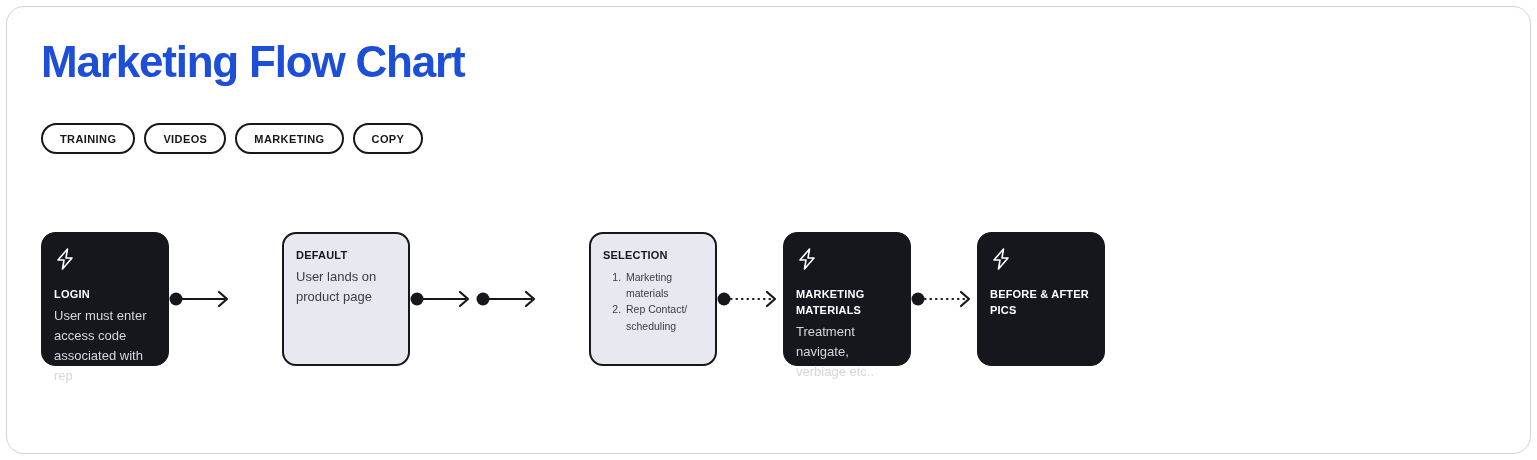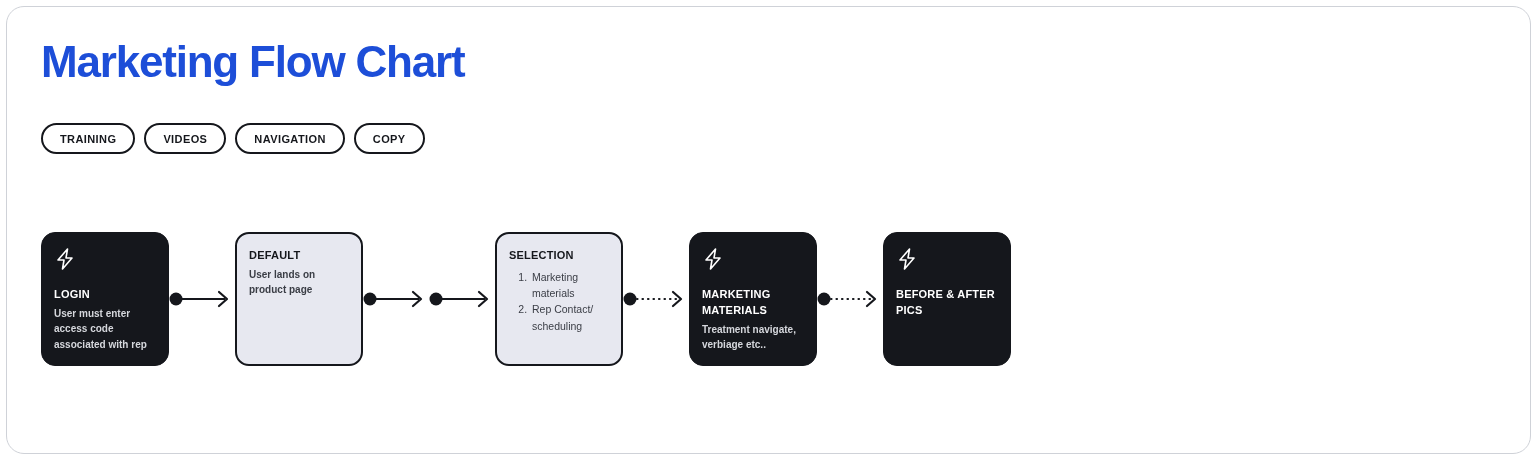--- a/index.html
+++ b/index.html
@@ -83,20 +83,21 @@
     flex-direction: column;
     cursor: pointer;
   }
   .flow-card.dark {
     background: #15171c;
     border: 1px solid #15171c;
   }
   .flow-card.light {
     background: #e7e8f0;
     border: 2.5px solid #15171c;
+    margin-left: 47px;
   }
 
   .bolt-icon {
     width: 22px;
     height: 24px;
     margin-bottom: 16px;
     flex: none;
   }
   .bolt-icon svg { display: block; }
 
@@ -104,24 +105,23 @@
     font-size: 11px;
     font-weight: bold;
     letter-spacing: 0.2px;
     line-height: 1.45;
     margin-bottom: 3px;
   }
   .flow-card.dark .card-title { color: #ffffff; }
   .flow-card.light .card-title { color: #15171c; }
 
   .card-body {
-    font-size: 10px;
+    font-size: 13px;
     line-height: 1.55;
     color: #3a3d45;
-    font-weight: bold;
   }
   .flow-card.dark .card-body { color: #d5d7dc; }
 
   .card-list {
     margin: 2px 0 0 0;
     padding-left: 21px;
     font-size: 10.5px;
     line-height: 1.55;
     color: #3a3d45;
   }
@@ -146,21 +146,21 @@
   <div class="page-title">Marketing Flow Chart</div>
 
   <div class="tag-row">
     <div class="tag-pill">
       <span>TRAINING</span>
     </div>
     <div class="tag-pill">
       <span>VIDEOS</span>
     </div>
     <div class="tag-pill">
-      <span>NAVIGATION</span>
+      <span>MARKETING</span>
     </div>
     <div class="tag-pill">
       <span>COPY</span>
     </div>
   </div>
 
   <div class="flow-row">
 
     <div class="flow-card dark">
       <span class="bolt-icon">

